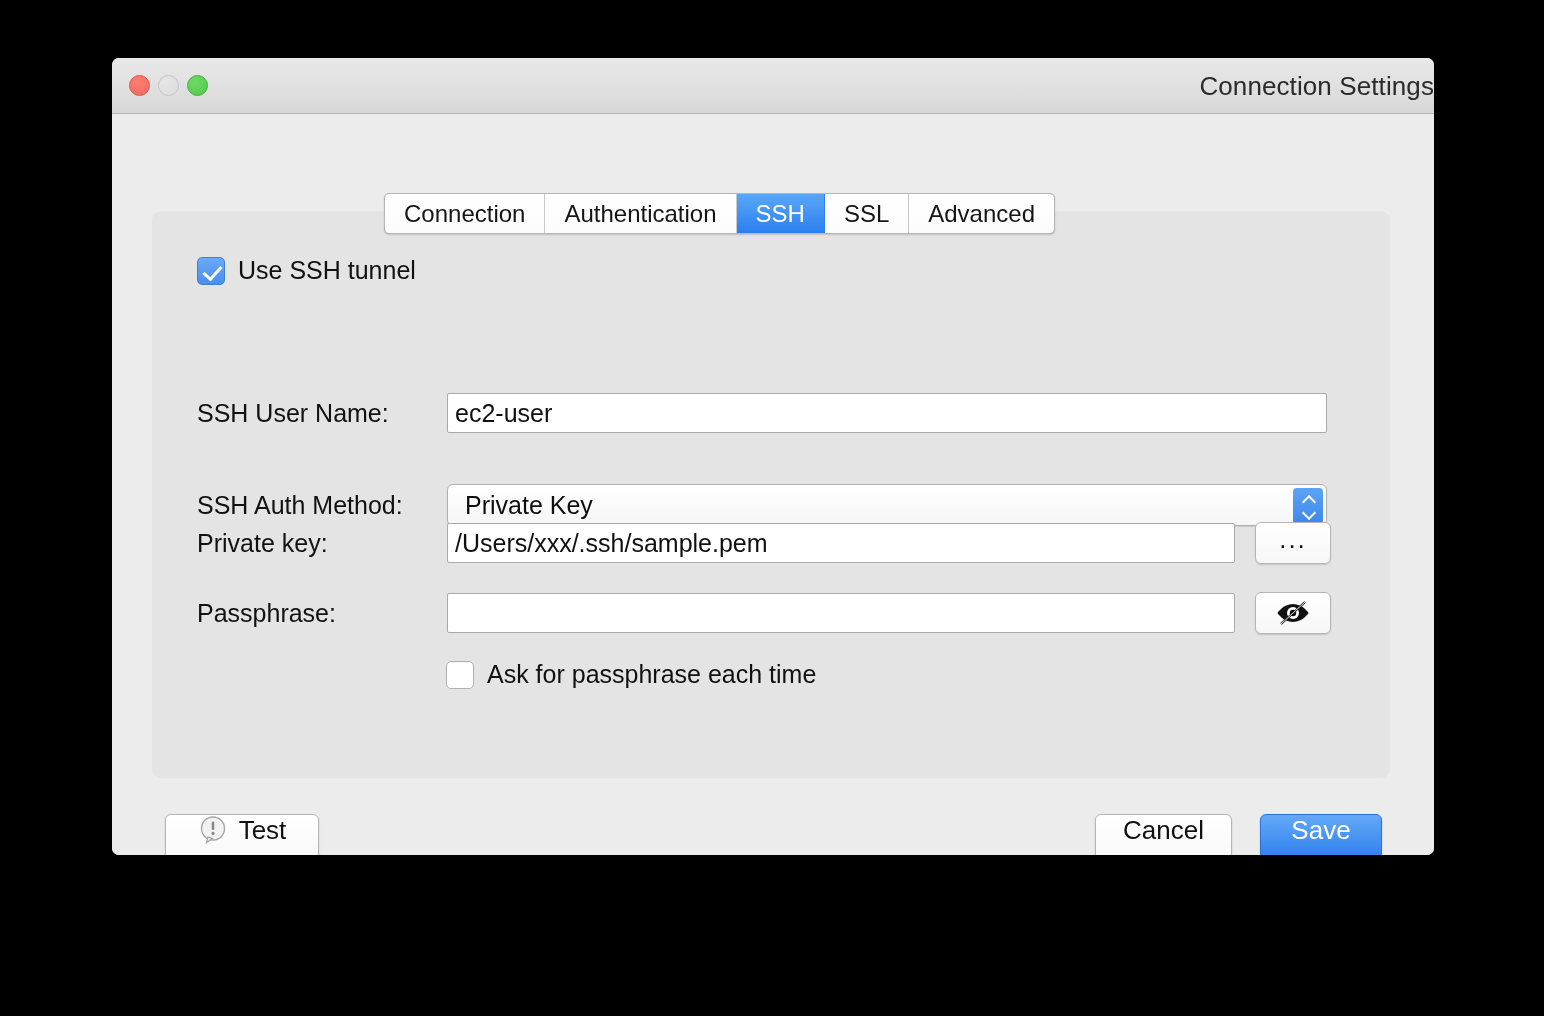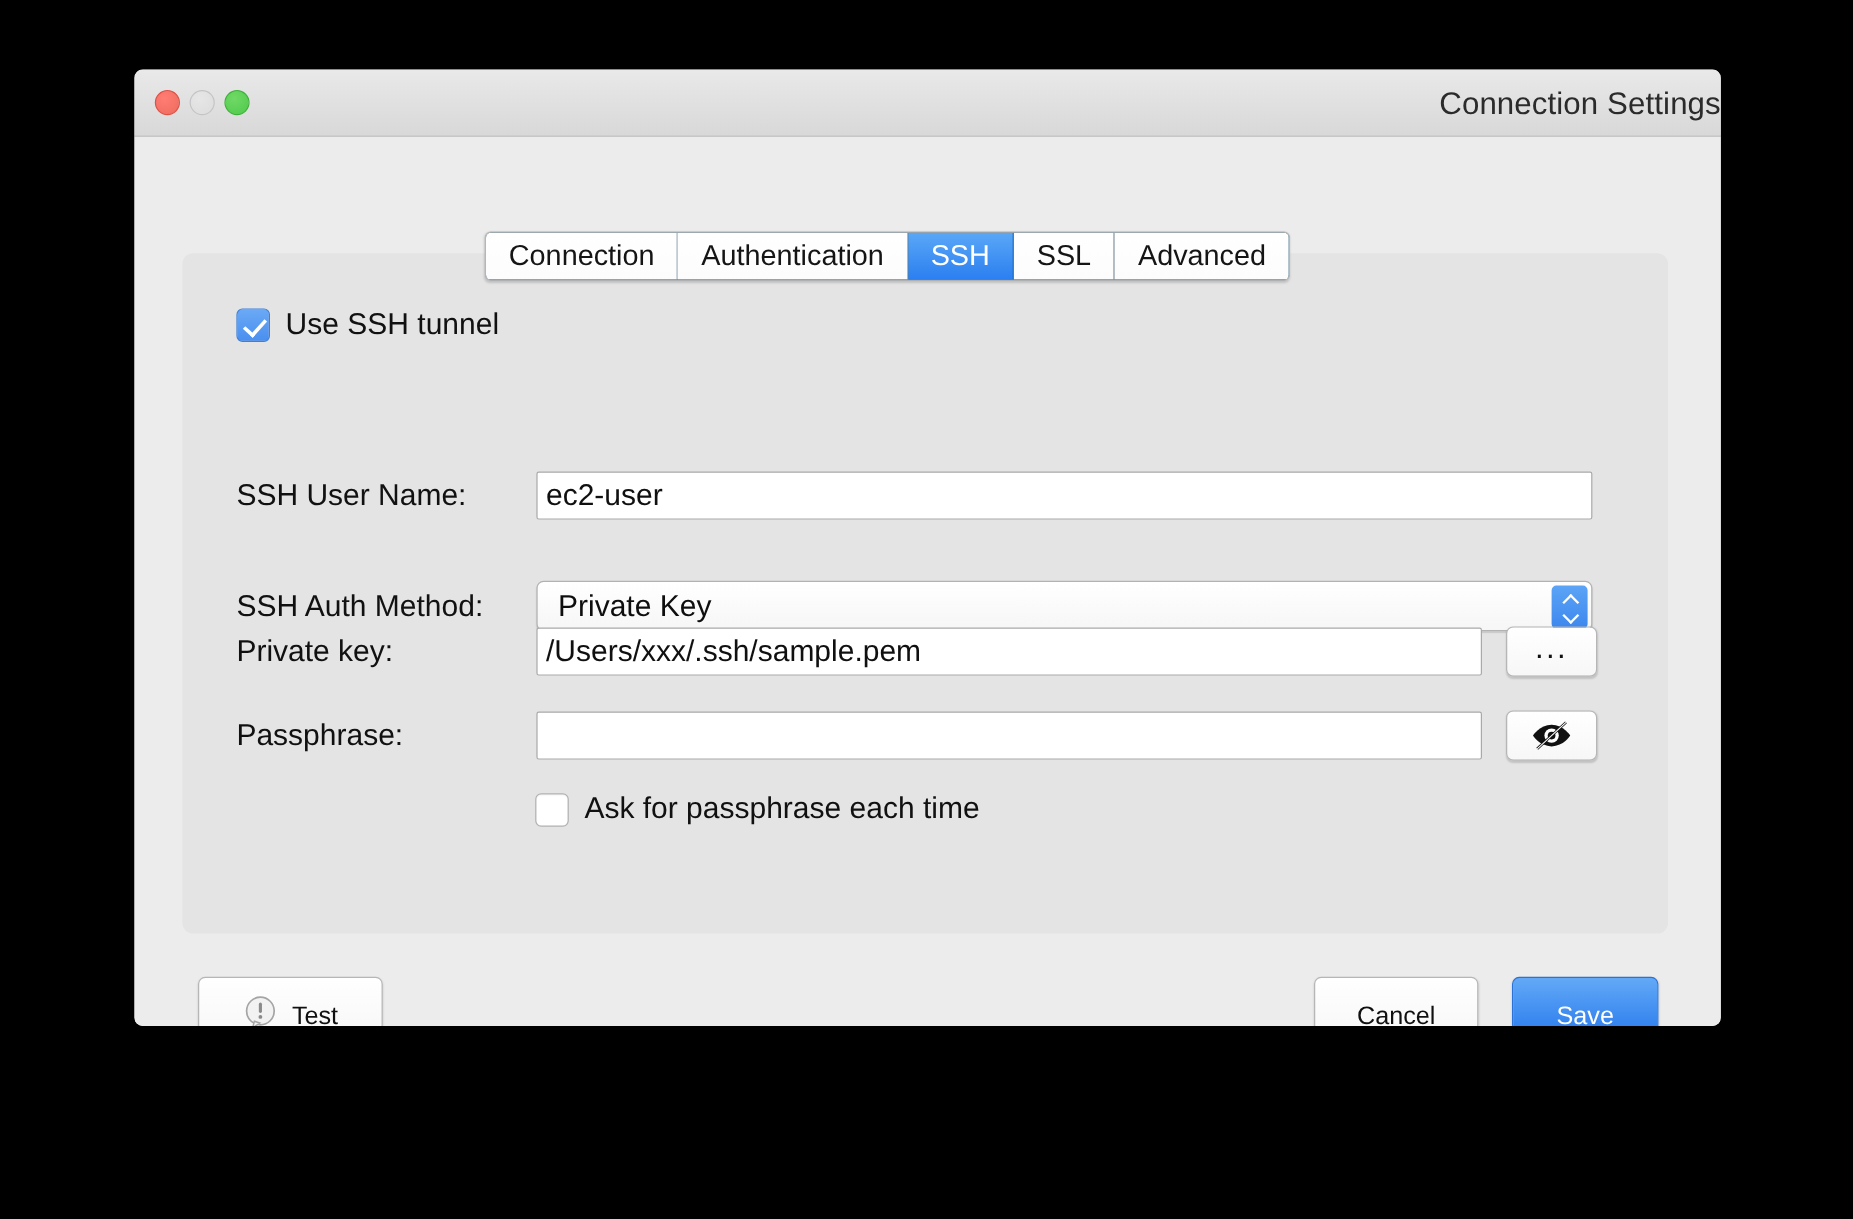--- a/index.html
+++ b/index.html
@@ -71,23 +71,22 @@
   .tabbar {
     position: absolute;
     left: 272px;
     top: 79px;
     display: flex;
     height: 41px;
     border-radius: 5px;
     overflow: hidden;
     border: 1px solid #b6b6b6;
     box-shadow: 0 1px 2px rgba(0,0,0,0.16);
-    background: #0c4a6e;
+    background: #1d4ed8;
     z-index: 5;
-    margin-left: 20px;
   }
   .tab {
     padding: 0 19px;
     height: 100%;
     display: flex;
     align-items: center;
     justify-content: center;
     font-size: 24px;
     color: #151515;
     background: linear-gradient(to bottom, #ffffff 0%, #fcfcfc 100%);
@@ -278,23 +277,23 @@
     margin-bottom: 8px;
   }
   .eye-svg { display: block; }
 
   
   .btn {
     position: absolute;
     height: 46px;
     border-radius: 6px;
     display: flex;
-    align-items: flex-end;
+    align-items: flex-start;
     justify-content: center;
-    font-size: 21px;
+    font-size: 26px;
     cursor: default;
   }
   .btn-test {
     left: 53px;
     top: 700px;
     width: 154px;
     background: linear-gradient(to bottom, #ffffff 0%, #f8f8f8 100%);
     border: 1px solid #b6b6b6;
     box-shadow: 0 1px 2px rgba(0,0,0,0.16);
     color: #101010;

